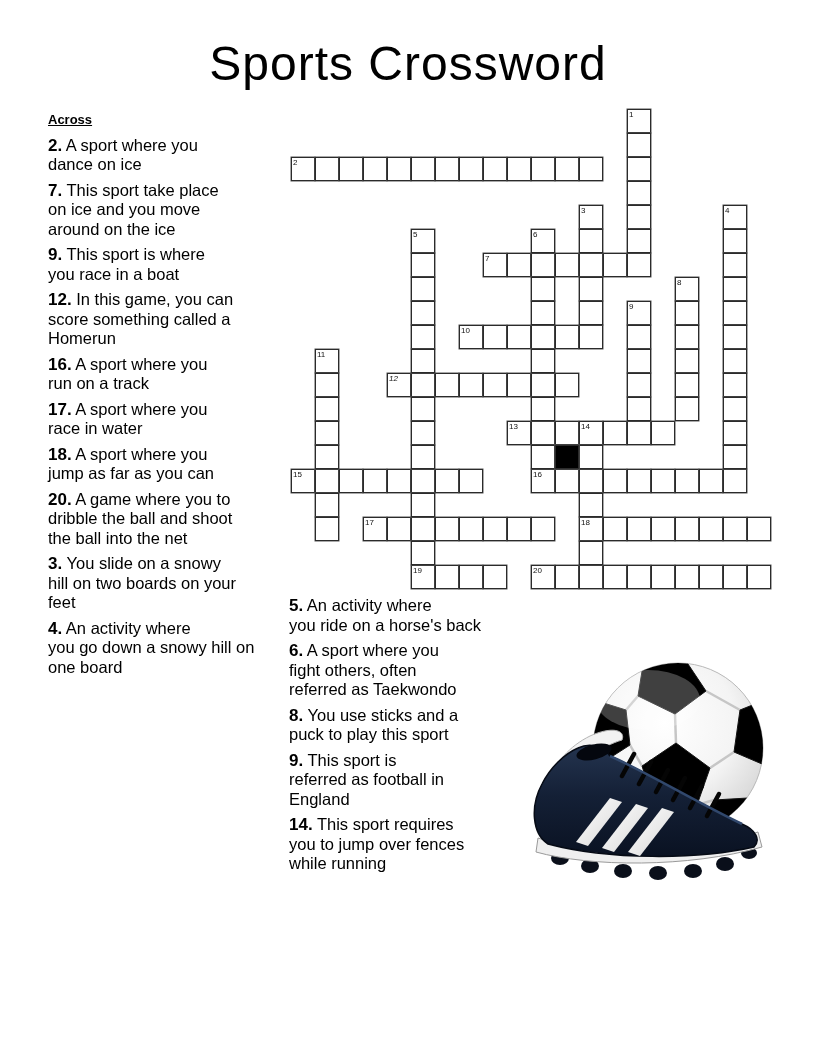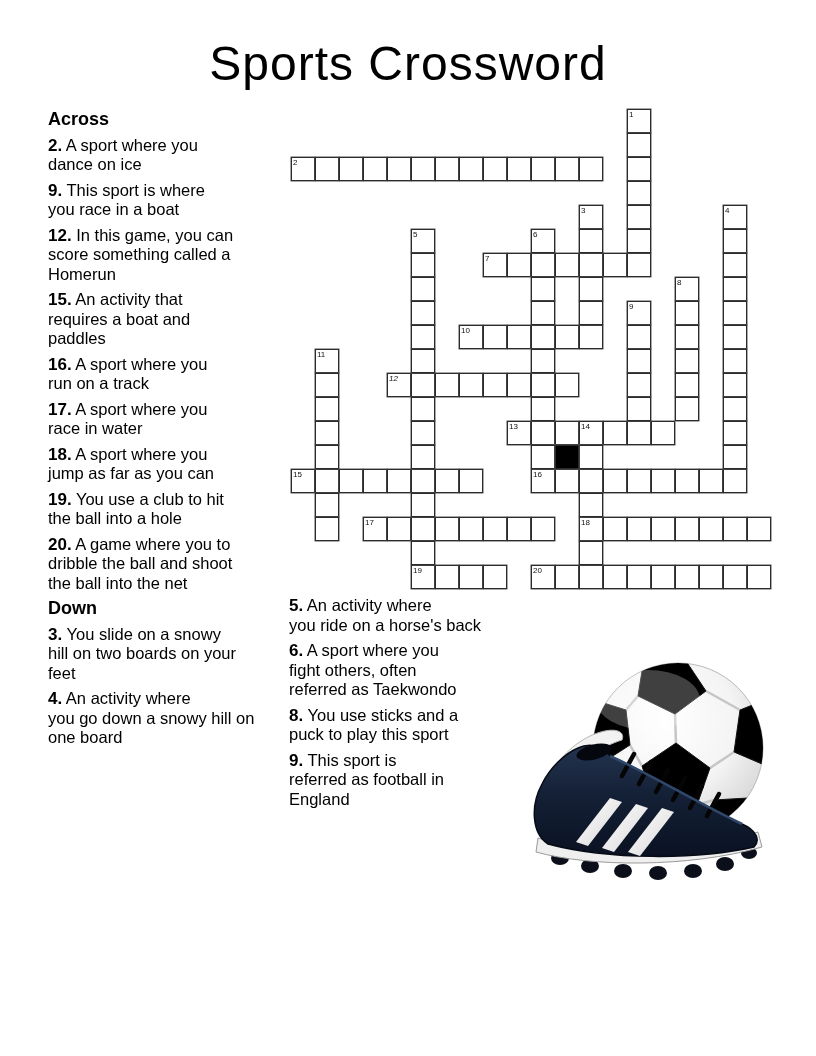--- a/index.html
+++ b/index.html
@@ -8,21 +8,21 @@
     font-family:"Liberation Sans", sans-serif;color:#000;overflow:hidden;
   }
   #title{
     position:absolute;top:36px;left:0;width:816px;text-align:center;
     font-size:48px;line-height:56px;font-weight:normal;letter-spacing:1px;
   }
   .clue-col{position:absolute;font-size:16.5px;line-height:19.5px;}
   #left-col{left:48px;top:110px;width:248px;}
   #mid-col{left:289px;top:596px;width:250px;}
   .heading{
-    font-size:18px;font-weight:bold;
+    font-size:13px;font-weight:bold;text-decoration:underline;
     margin:0 0 6px 0;line-height:19.5px;
   }
   .clue{margin:0 0 6px 0;}
   .cnum{font-weight:bold;font-size:17px;}
   .ctext{white-space:pre-line;}
   #grid{position:absolute;left:291px;top:109px;width:480px;height:480px;}
   .gcell{
     position:absolute;width:24px;height:24px;box-sizing:border-box;
     background:#fff;border:1px solid #2b2b2b;box-shadow:0 0 0 0.5px #555;
   }
@@ -36,41 +36,38 @@
 </head>
 <body>
 
 <div id="title">Sports Crossword</div>
 
 <div id="left-col" class="clue-col">
   <div class="heading">Across</div>
   <div id="across-list">
       <div class="clue"><span class="cnum">2.</span><span class="ctext"> A sport where you
 dance on ice</span></div>
+      <div class="clue"><span class="cnum">7.</span><span class="ctext"> This sport take place
+on ice and you move
+around on the ice</span></div>
       <div class="clue"><span class="cnum">9.</span><span class="ctext"> This sport is where
 you race in a boat</span></div>
       <div class="clue"><span class="cnum">12.</span><span class="ctext"> In this game, you can
 score something called a
 Homerun</span></div>
-      <div class="clue"><span class="cnum">15.</span><span class="ctext"> An activity that
-requires a boat and
-paddles</span></div>
       <div class="clue"><span class="cnum">16.</span><span class="ctext"> A sport where you
 run on a track</span></div>
       <div class="clue"><span class="cnum">17.</span><span class="ctext"> A sport where you
 race in water</span></div>
       <div class="clue"><span class="cnum">18.</span><span class="ctext"> A sport where you
 jump as far as you can</span></div>
-      <div class="clue"><span class="cnum">19.</span><span class="ctext"> You use a club to hit
-the ball into a hole</span></div>
       <div class="clue"><span class="cnum">20.</span><span class="ctext"> A game where you to
 dribble the ball and shoot
 the ball into the net</span></div>
     </div>
-  <div class="heading">Down</div>
   <div id="down-left-list">
       <div class="clue"><span class="cnum">3.</span><span class="ctext"> You slide on a snowy
 hill on two boards on your
 feet</span></div>
       <div class="clue"><span class="cnum">4.</span><span class="ctext"> An activity where
 you go down a snowy hill on
 one board</span></div>
     </div>
 </div>
 
@@ -79,20 +76,23 @@
       <div class="clue"><span class="cnum">5.</span><span class="ctext"> An activity where
 you ride on a horse's back</span></div>
       <div class="clue"><span class="cnum">6.</span><span class="ctext"> A sport where you
 fight others, often
 referred as Taekwondo</span></div>
       <div class="clue"><span class="cnum">8.</span><span class="ctext"> You use sticks and a
 puck to play this sport</span></div>
       <div class="clue"><span class="cnum">9.</span><span class="ctext"> This sport is
 referred as football in
 England</span></div>
+      <div class="clue"><span class="cnum">14.</span><span class="ctext"> This sport requires
+you to jump over fences
+while running</span></div>
     </div>
 </div>
 
 <div id="grid">
     <div class="gcell" style="left: 0px; top: 48px;">
       <span class="gnum">2</span>
     </div>
     <div class="gcell" style="left: 24px; top: 48px;"></div>
     <div class="gcell" style="left: 48px; top: 48px;"></div>
     <div class="gcell" style="left: 72px; top: 48px;"></div>

